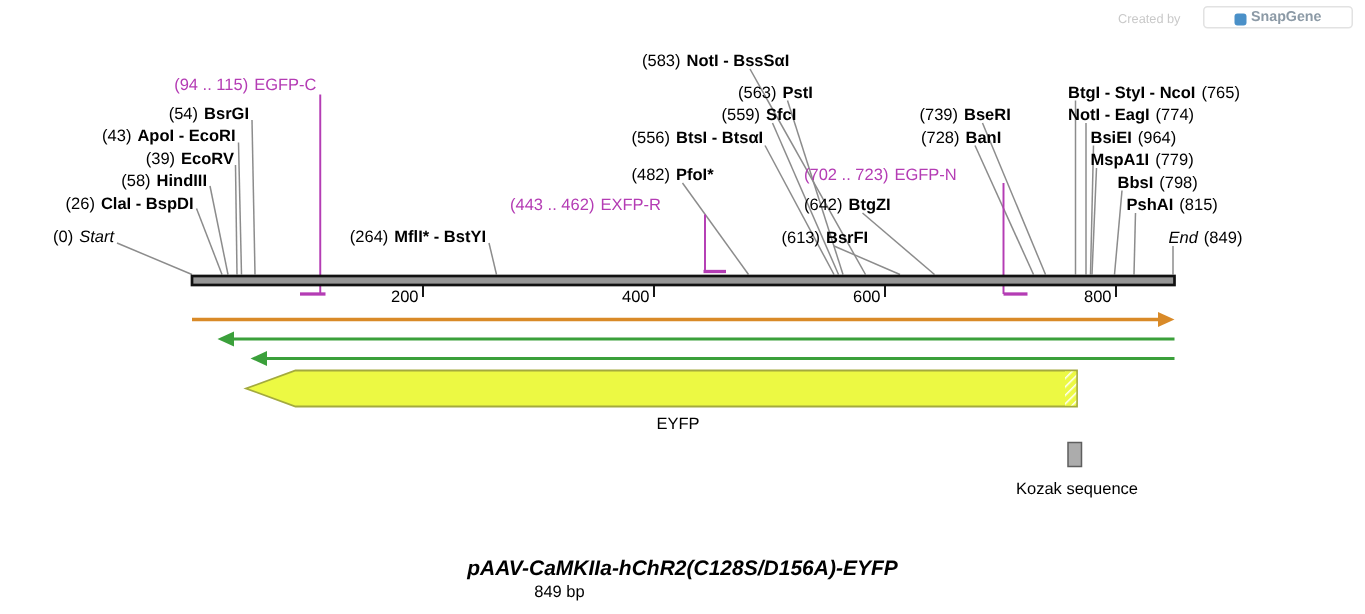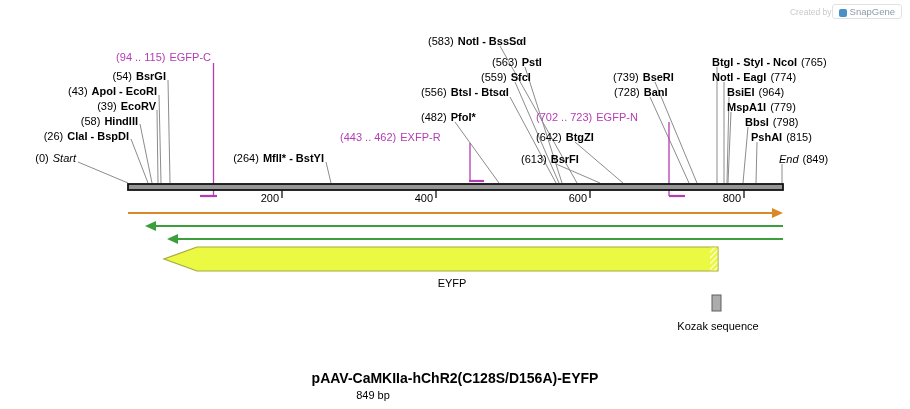--- a/index.html
+++ b/index.html
@@ -10,27 +10,27 @@
   .gfx{position:absolute;left:0;top:0;}
   .lbl{position:absolute;font-size:11px;line-height:12px;white-space:nowrap;color:#000;}
   .lbl .enz{font-weight:700;}
   .lbl span + span{margin-left:4px;}
   .lbl.primer{color:#B43CB4;}
   .lbl.primer .enz{font-weight:400;}
   .lbl.term .enz{font-style:italic;font-weight:400;}
   .scale-num{position:absolute;font-size:11px;line-height:12px;color:#000;white-space:nowrap;}
   .feature-label{position:absolute;font-size:11px;line-height:13px;color:#000;white-space:nowrap;transform:translateX(-50%);}
   .map-title{position:absolute;left:0;top:370px;width:910px;text-align:center;
-    font-size:14px;font-weight:700;color:#000;}
+    font-size:14px;font-weight:700;color:#000;font-style:italic;}
   .map-bp{position:absolute;left:0;top:389px;width:746px;text-align:center;
     font-size:11px;color:#000;}
-  .watermark{position:absolute;top:4px;right:8px;display:flex;align-items:center;gap:0;}
+  .watermark{position:absolute;top:4px;right:8px;display:flex;align-items:center;gap:15px;}
   .wm-text{font-size:8.5px;color:#c9c9c9;}
   .wm-badge{display:flex;align-items:flex-end;gap:3px;border:1px solid #e2e2e2;border-radius:3px;
-    padding:1px 6px;color:#8c9aa6;font-size:9.5px;font-weight:400;}
+    padding:1px 20px;color:#8c9aa6;font-size:9.5px;font-weight:700;}
   .wm-logo{width:8px;height:8px;background:#4a90c8;border-radius:2px;display:inline-block;}
 </style>
 </head>
 <body>
 
 <div class="canvas">
 
   <svg class="gfx" width="910" height="409" viewBox="0 0 910 409">
     <defs>
       <pattern id="hatch" width="4" height="4" patternUnits="userSpaceOnUse" patternTransform="rotate(45)">

